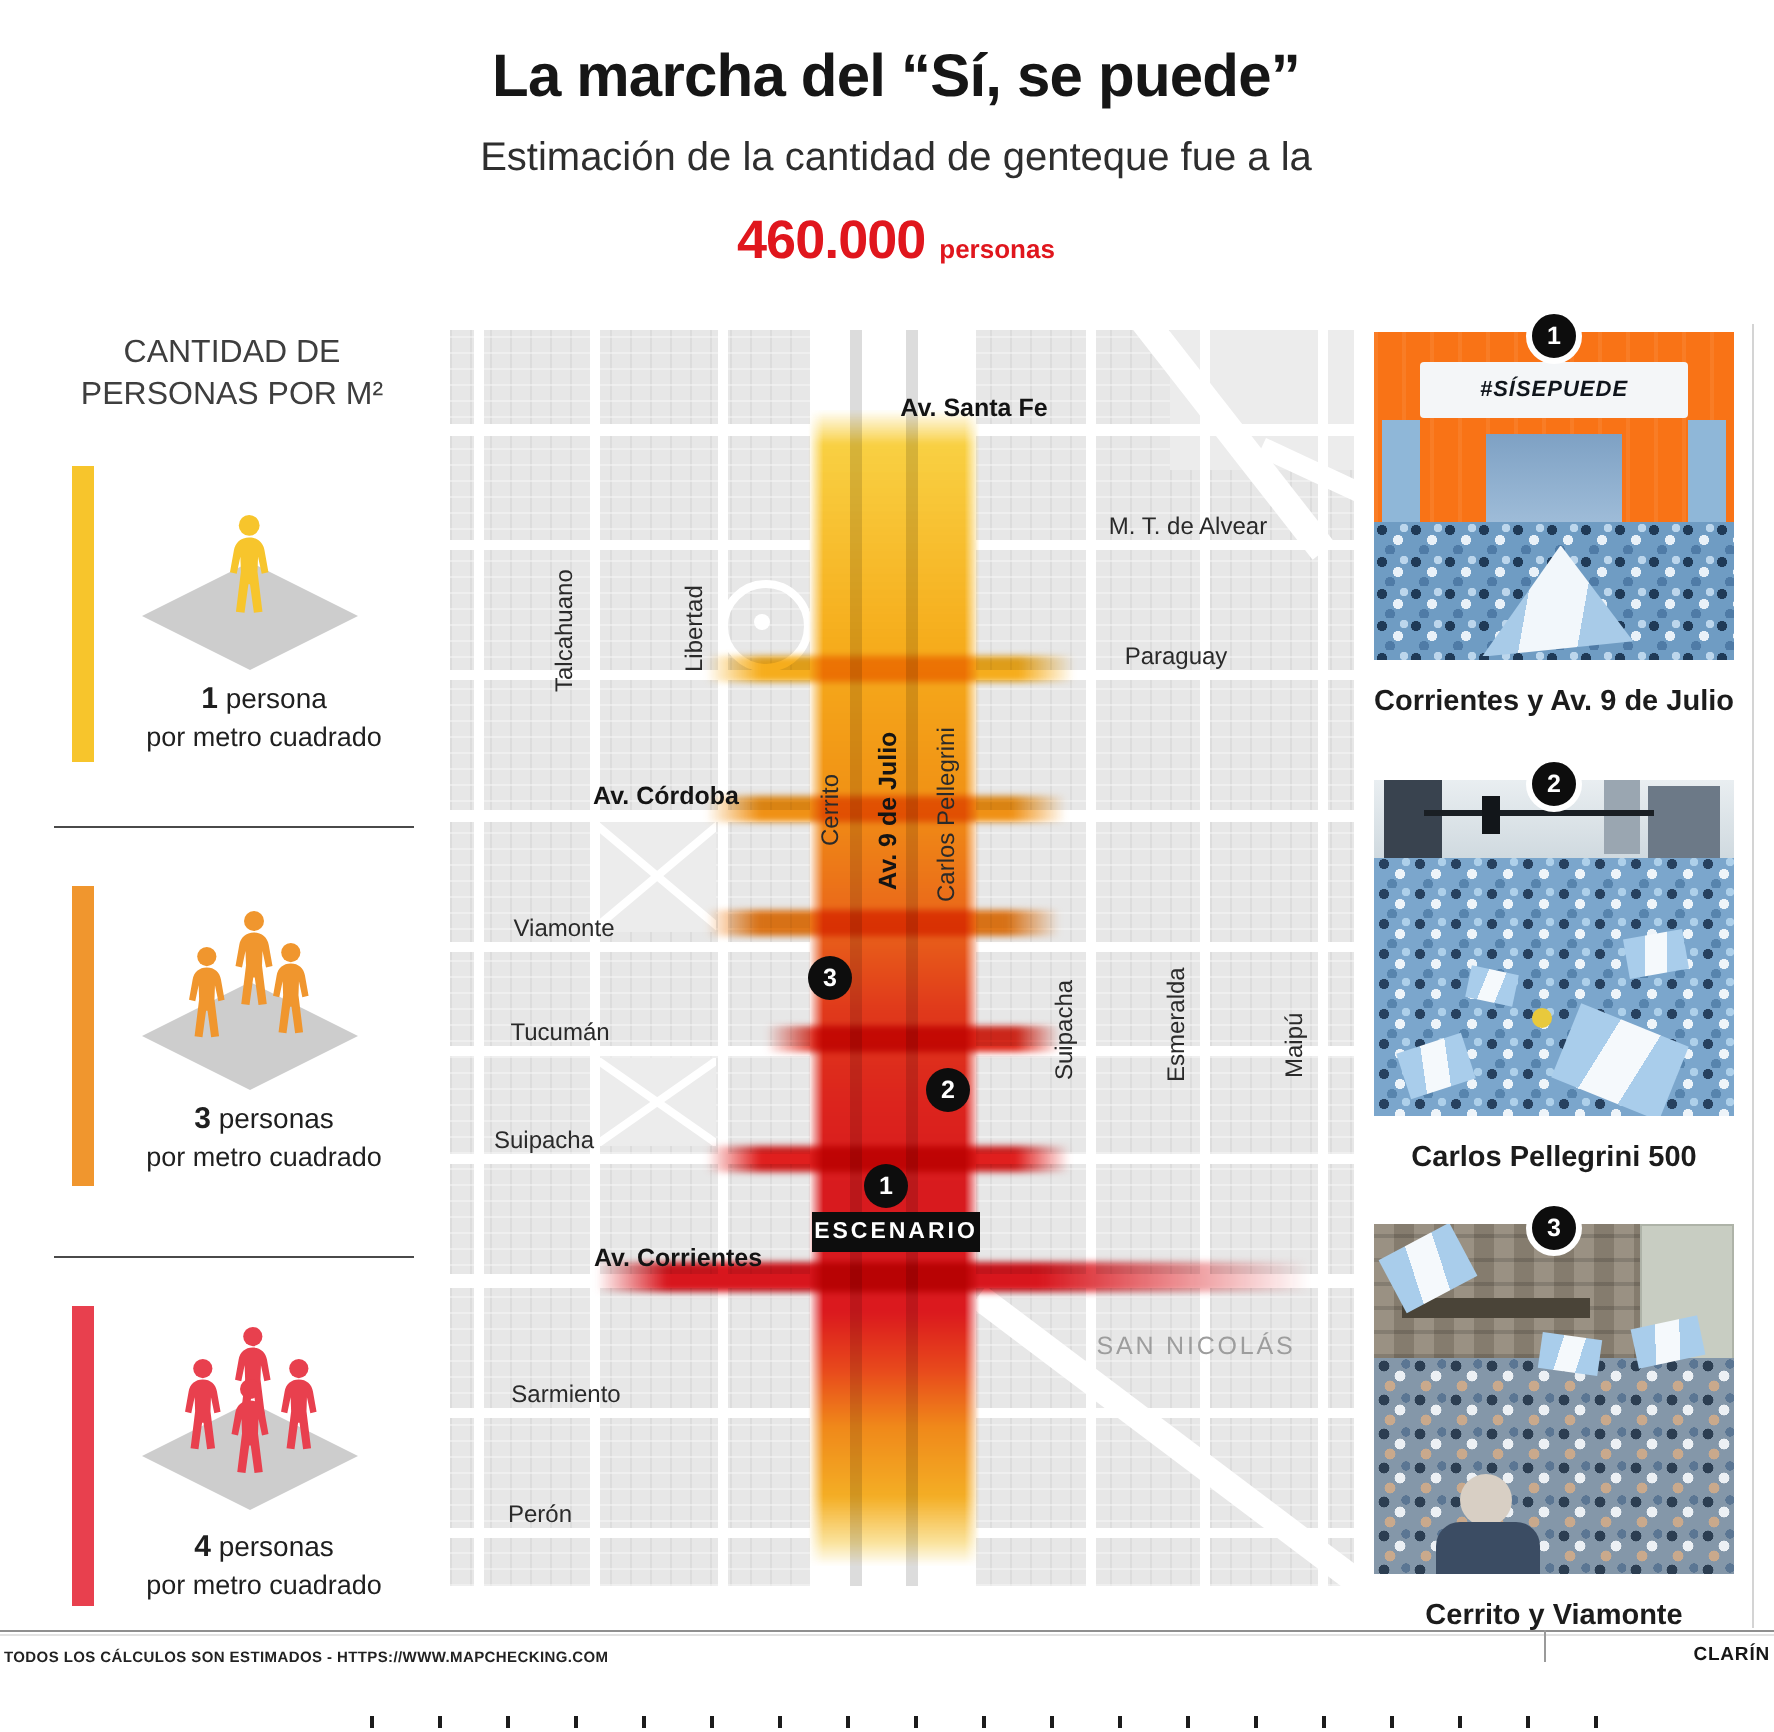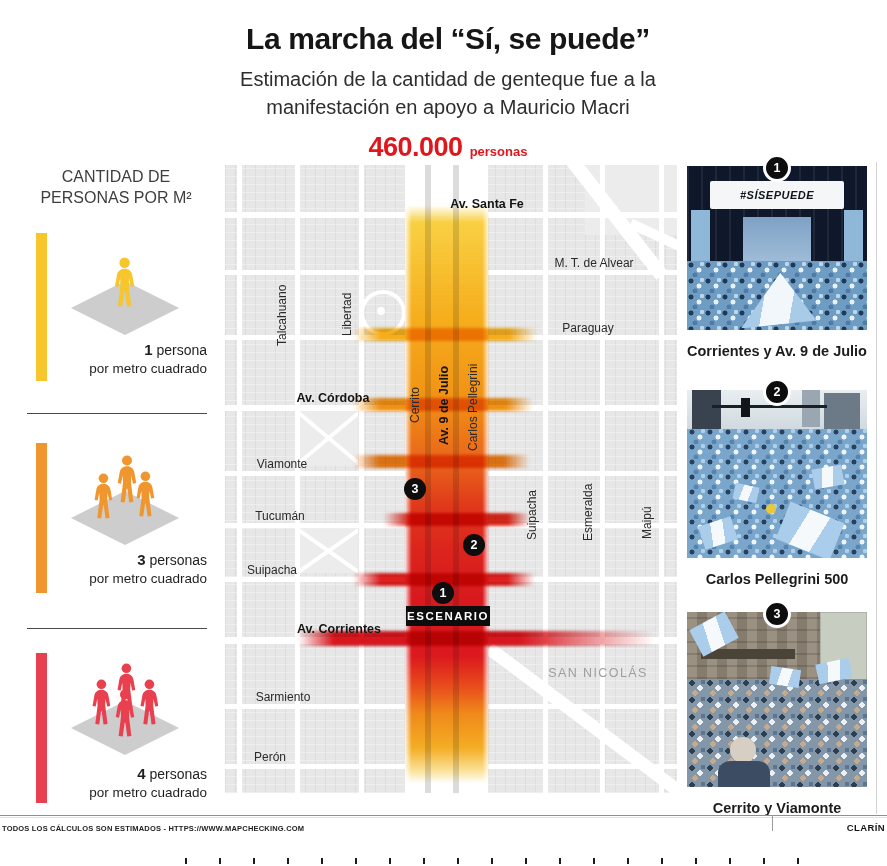--- a/index.html
+++ b/index.html
@@ -15,21 +15,21 @@
   .countunit{font-size:13px;font-weight:700;color:#e0161d;margin-left:7px;}
 
   
   .lg-head{position:absolute;left:16px;top:166px;width:200px;text-align:center;
            font-size:16px;line-height:1.32;color:#3e3e3e;}
   .lg-item{position:absolute;left:27px;width:182px;height:152px;}
   .lg-bar{position:absolute;left:9px;top:0;width:11px;}
   .lg-fig{position:absolute;left:36px;top:-4px;width:124px;height:110px;}
   .dia{fill:#cdcdcd;}
   .fig1 use{fill:#f7c52c;} .fig2 use{fill:#f0962e;} .fig3 use{fill:#e8404e;}
-  .lg-text{position:absolute;left:30px;top:108px;width:150px;text-align:right;
+  .lg-text{position:absolute;left:30px;top:108px;width:150px;text-align:center;
            font-size:14px;color:#1f1f1f;line-height:1.25;}
   .lg-text b{font-size:15px;}
   .lg-sub{font-size:13.5px;}
   .lg-div{position:absolute;left:27px;width:180px;height:0;border-top:1px solid #4a4a4a;}
 
   
   .map{position:absolute;left:225px;top:165px;width:452px;height:628px;background:#e7e7e7;overflow:hidden;}
   .tex{position:absolute;inset:0;opacity:.65;background-image:
        repeating-linear-gradient(0deg,rgba(255,255,255,.5) 0 1px,transparent 1px 8px),
        repeating-linear-gradient(90deg,rgba(173,173,173,.28) 0 1px,transparent 1px 10px);}
@@ -116,21 +116,20 @@
     <symbol id="person" viewBox="0 0 24 40">
       <circle cx="12" cy="4.4" r="4"></circle>
       <path d="M12 9c3.2 0 5.4 2 5.9 5l1.5 8.4-2.6.6-1.4-6.6-.2 5.8 1.9 15.4-3.3.4-1.5-11h-.6l-1.5 11-3.3-.4 1.9-15.4-.2-5.8-1.4 6.6-2.6-.6L6.1 14c.5-3 2.7-5 5.9-5z"></path>
     </symbol>
   </svg>
 
   <div class="header">
     <div class="title">La marcha del “Sí, se puede”</div>
     <div class="subtitle">
       <span>Estimación de la cantidad de genteque fue a la</span><br>
-      <span>manifestación en apoyo a Mauricio Macri</span>
     </div>
     <div class="countrow">
       <span class="count">460.000</span><span class="countunit">personas</span>
     </div>
   </div>
 
   <div class="lg-head">
     <span>CANTIDAD DE</span><br>
     <span>PERSONAS POR M²</span>
   </div>
@@ -251,21 +250,21 @@
 
     <div class="marker" style="left:179px;top:313px">3</div>
     <div class="marker" style="left:238px;top:369px">2</div>
     <div class="marker" style="left:207px;top:417px">1</div>
     <div class="escenario">ESCENARIO</div>
   </div>
 
   <div class="pcol">
 
     <div class="pcard" style="top:0">
-      <div class="photo" style="height:164px;background:#0f172a">
+      <div class="photo" style="height:164px;background:#f97316">
         <div style="position:absolute;inset:0;background:repeating-linear-gradient(90deg,rgba(255,255,255,.07) 0 2px,transparent 2px 14px)"></div>
         <div class="banner">#SÍSEPUEDE</div>
         <div style="position:absolute;left:31%;top:31%;width:38%;height:36%;background:linear-gradient(#7ea1c4,#a9c5df)">
           <i style="position:absolute;left:30%;bottom:6%;width:3px;height:9px;background:#1c2733"></i>
           <i style="position:absolute;left:47%;bottom:6%;width:3px;height:9px;background:#1c2733"></i>
           <i style="position:absolute;left:63%;bottom:6%;width:3px;height:9px;background:#1c2733"></i>
         </div>
         <div style="position:absolute;left:2%;top:27%;width:11%;height:38%;background:#8fb7d8"></div>
         <div style="position:absolute;right:2%;top:27%;width:11%;height:38%;background:#8fb7d8"></div>
         <div class="crowdA" style="position:absolute;left:0;right:0;bottom:0;height:42%"></div>

